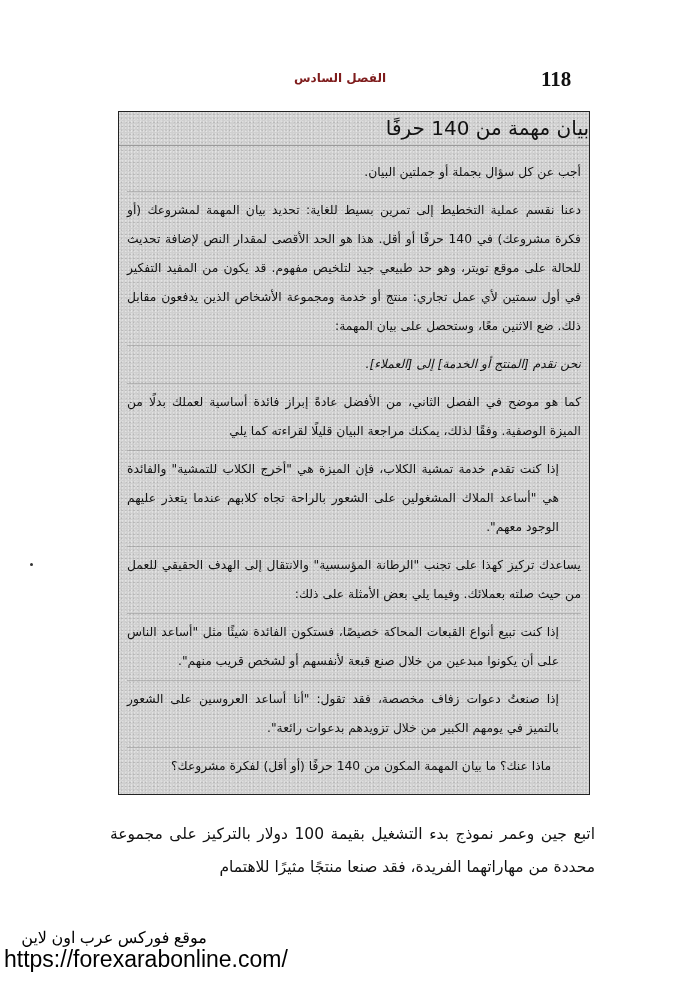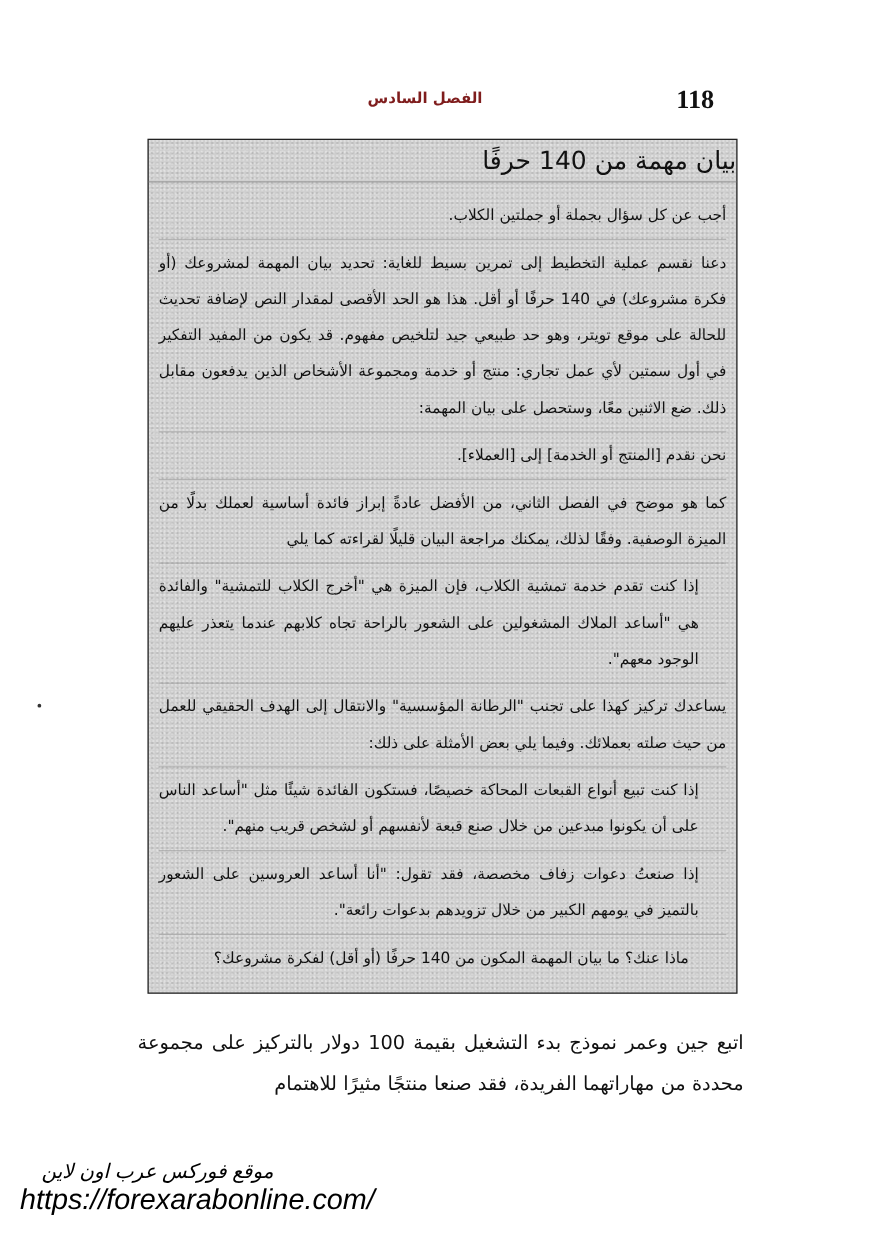--- a/index.html
+++ b/index.html
@@ -66,41 +66,40 @@
       line-height: 29px;
       text-align: justify;
     }
     .para {
       margin: 0;
       padding: 4px 0 4px 0;
       border-top: 1px solid rgba(150,150,150,0.55);
     }
     .para.first { border-top: none; padding-top: 0; }
     .para.indent { padding-right: 22px; }
-    .para.italic { }
+    .para.italic { font-style: italic; }
     .para.center { padding-right: 30px; }
     .body-text {
       position: absolute;
       left: 110px;
       width: 485px;
       top: 818px;
       direction: rtl;
       text-align: justify;
       font-size: 15.5px;
       line-height: 33px;
       color: #111;
     }
     .watermark {
       position: absolute;
-      left: 16px;
+      left: 4px;
       top: 928px;
       width: 260px;
       font-family: "Liberation Sans", sans-serif;
       color: #000;
-      font-style: italic;
     }
     .watermark .wm-ar {
       direction: rtl;
       text-align: center;
       font-size: 16px;
       line-height: 20px;
       padding-right: 40px;
     }
     .watermark .wm-url {
       font-size: 23px;
@@ -118,21 +117,21 @@
   </style>
 </head>
 <body>
 
 <div class="page-number">118</div>
 <div class="running-head">الفصل السادس</div>
 
 <div class="box">
   <div class="box-title">بيان مهمة من 140 حرفًا</div>
   <div class="box-body">
-    <p class="para first">أجب عن كل سؤال بجملة أو جملتين الكلاب.</p>
+    <p class="para first">أجب عن كل سؤال بجملة أو جملتين البيان.</p>
     <p class="para">دعنا نقسم عملية التخطيط إلى تمرين بسيط للغاية: تحديد بيان المهمة لمشروعك (أو فكرة مشروعك) في 140 حرفًا أو أقل. هذا هو الحد الأقصى لمقدار النص لإضافة تحديث للحالة على موقع تويتر، وهو حد طبيعي جيد لتلخيص مفهوم. قد يكون من المفيد التفكير في أول سمتين لأي عمل تجاري: منتج أو خدمة ومجموعة الأشخاص الذين يدفعون مقابل ذلك. ضع الاثنين معًا، وستحصل على بيان المهمة:</p>
     <p class="para italic">نحن نقدم [المنتج أو الخدمة] إلى [العملاء].</p>
     <p class="para">كما هو موضح في الفصل الثاني، من الأفضل عادةً إبراز فائدة أساسية لعملك بدلًا من الميزة الوصفية. وفقًا لذلك، يمكنك مراجعة البيان قليلًا لقراءته كما يلي</p>
     <p class="para indent">إذا كنت تقدم خدمة تمشية الكلاب، فإن الميزة هي "أخرج الكلاب للتمشية" والفائدة هي "أساعد الملاك المشغولين على الشعور بالراحة تجاه كلابهم عندما يتعذر عليهم الوجود معهم".</p>
     <p class="para">يساعدك تركيز كهذا على تجنب "الرطانة المؤسسية" والانتقال إلى الهدف الحقيقي للعمل من حيث صلته بعملائك. وفيما يلي بعض الأمثلة على ذلك:</p>
     <p class="para indent">إذا كنت تبيع أنواع القبعات المحاكة خصيصًا، فستكون الفائدة شيئًا مثل "أساعد الناس على أن يكونوا مبدعين من خلال صنع قبعة لأنفسهم أو لشخص قريب منهم".</p>
     <p class="para indent">إذا صنعتُ دعوات زفاف مخصصة، فقد تقول: "أنا أساعد العروسين على الشعور بالتميز في يومهم الكبير من خلال تزويدهم بدعوات رائعة".</p>
     <p class="para center">ماذا عنك؟ ما بيان المهمة المكون من 140 حرفًا (أو أقل) لفكرة مشروعك؟</p>
   </div>
 </div>

